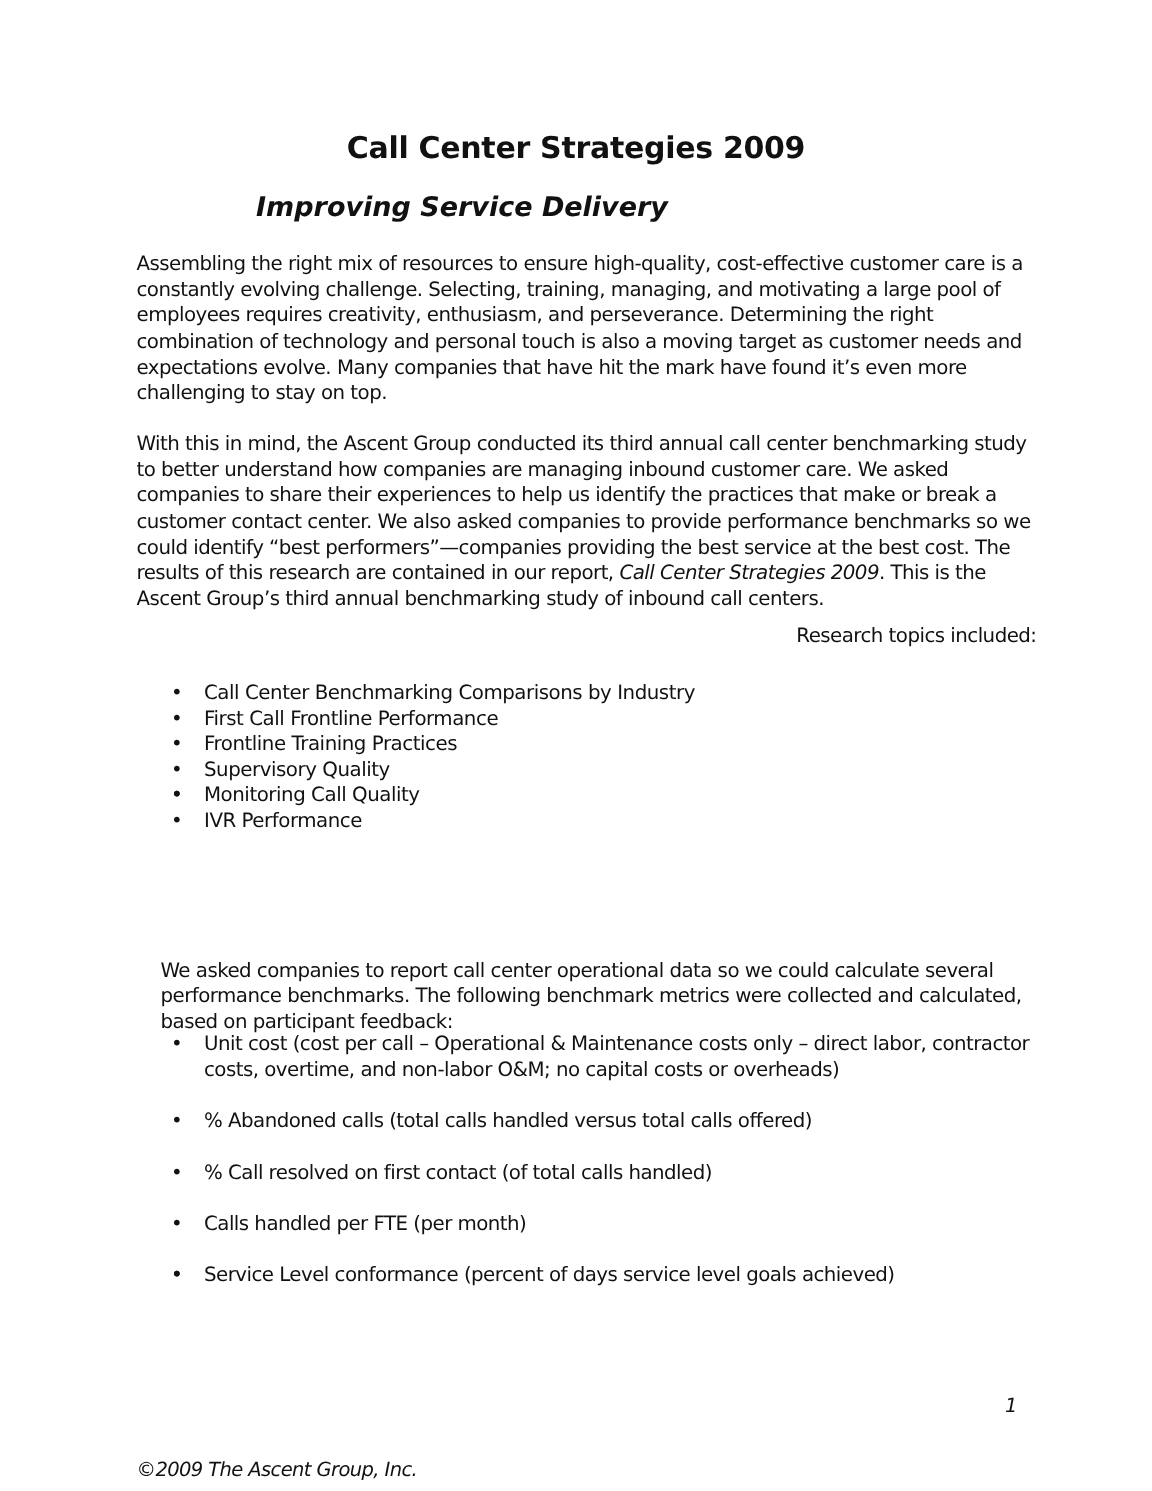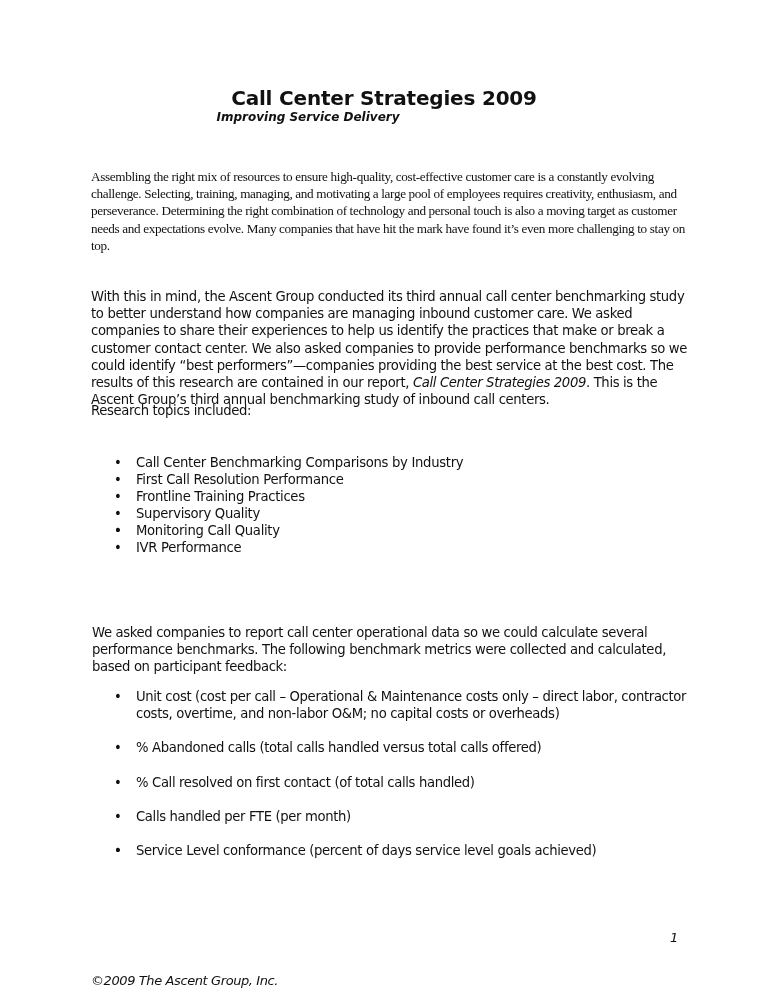--- a/index.html
+++ b/index.html
@@ -7,30 +7,30 @@
     width: 768px; height: 994px; position: relative; overflow: hidden;
     font-family: "DejaVu Sans", "Liberation Sans", sans-serif;
     color: #111111;
   }
   .page { position: absolute; left: 0; top: 0; width: 768px; height: 994px; }
   .title {
     position: absolute; left: 0; width: 768px; top: 86px;
     text-align: center; font-weight: bold; font-size: 20px; letter-spacing: -0.2px;
   }
   .subtitle {
-    position: absolute; left: 0; width: 616px; top: 110px;
-    text-align: center; font-weight: bold; font-style: italic; font-size: 12px;
+    position: absolute; left: 0; width: 616px; top: 128px;
+    text-align: center; font-weight: bold; font-style: italic; font-size: 18px;
   }
   .body-text {
     position: absolute; left: 91px; width: 600px;
     font-size: 13.2px; line-height: 17.2px; letter-spacing: -0.35px;
   }
-  .p1 { top: 168px; font-family: Liberation Serif, serif; }
+  .p1 { top: 168px; }
   .p2 { top: 288px; }
-  .p3 { top: 402px; }
+  .p3 { top: 416px; text-align: right; }
   ul.topics {
     position: absolute; left: 91px; top: 454px; margin: 0; padding: 0;
     list-style: none; width: 600px;
     font-size: 13.2px; line-height: 17.1px; letter-spacing: -0.3px;
   }
   ul.topics li { position: relative; padding-left: 45px; }
   ul.topics li .bullet { position: absolute; left: 23px; top: 0; }
   .h2 {
     position: absolute; left: 91px; top: 592px;
     font-weight: bold; font-size: 18.5px; letter-spacing: -0.3px;
@@ -62,30 +62,30 @@
   <div class="subtitle">Improving Service Delivery</div>
 
   <p class="body-text p1" style="margin:0">Assembling the right mix of resources to ensure high-quality, cost-effective customer care is a constantly evolving challenge. Selecting, training, managing, and motivating a large pool of employees requires creativity, enthusiasm, and perseverance. Determining the right combination of technology and personal touch is also a moving target as customer needs and expectations evolve. Many companies that have hit the mark have found it’s even more challenging to stay on top.</p>
 
   <p class="body-text p2" style="margin:0"><span>With this in mind, the Ascent Group conducted its third annual call center benchmarking study to better understand how companies are managing inbound customer care. We asked companies to share their experiences to help us identify the practices that make or break a customer contact center. We also asked companies to provide performance benchmarks so we could identify “best performers”—companies providing the best service at the best cost. The results of this research are contained in our report, </span><em class="report">Call Center Strategies 2009</em><span>. This is the Ascent Group’s third annual benchmarking study of inbound call centers.</span></p>
 
   <p class="body-text p3" style="margin:0">Research topics included:</p>
 
   <ul class="topics">
     <li><span class="bullet">•</span><span>Call Center Benchmarking Comparisons by Industry</span></li>
-    <li><span class="bullet">•</span><span>First Call Resolution Performance</span></li>
+    <li><span class="bullet">•</span><span>First Call Frontline Performance</span></li>
     <li><span class="bullet">•</span><span>Frontline Training Practices</span></li>
     <li><span class="bullet">•</span><span>Supervisory Quality</span></li>
     <li><span class="bullet">•</span></li>
     <li><span class="bullet">•</span><span>Monitoring Call Quality</span></li>
     <li><span class="bullet">•</span><span>IVR Performance</span></li>
   </ul>
 
 
-  <p class="body-text p4" style="margin:1px">We asked companies to report call center operational data so we could calculate several performance benchmarks. The following benchmark metrics were collected and calculated, based on participant feedback:</p>
+  <p class="body-text p4" style="margin:16px">We asked companies to report call center operational data so we could calculate several performance benchmarks. The following benchmark metrics were collected and calculated, based on participant feedback:</p>
 
   <ul class="metrics">
     <li><span class="bullet">•</span><span>Unit cost (cost per call – Operational &amp; Maintenance costs only – direct labor, contractor costs, overtime, and non-labor O&amp;M; no capital costs or overheads)</span></li>
     <li><span class="bullet">•</span><span>% Abandoned calls (total calls handled versus total calls offered)</span></li>
     <li><span class="bullet">•</span><span>% Call resolved on first contact (of total calls handled)</span></li>
     <li><span class="bullet">•</span><span>Calls handled per FTE (per month)</span></li>
     <li><span class="bullet">•</span></li>
     <li><span class="bullet">•</span><span>Service Level conformance (percent of days service level goals achieved)</span></li>
   </ul>
 

